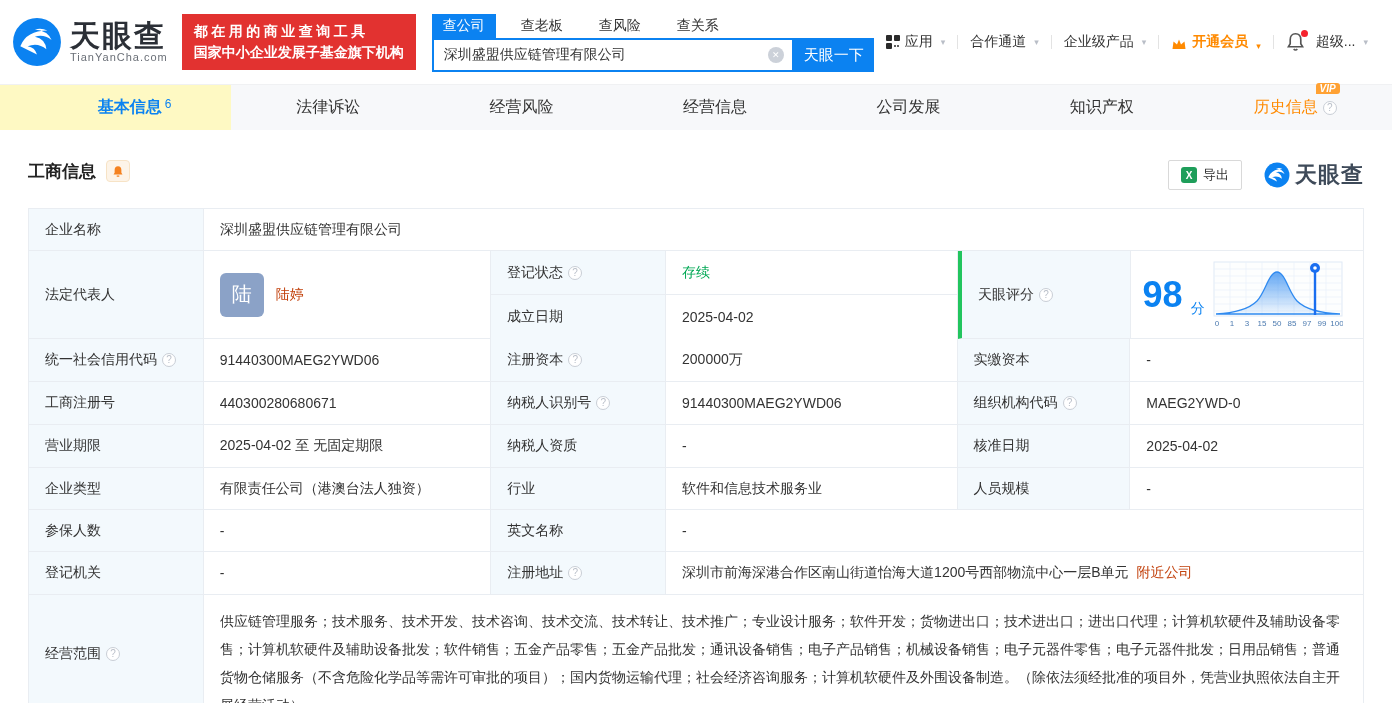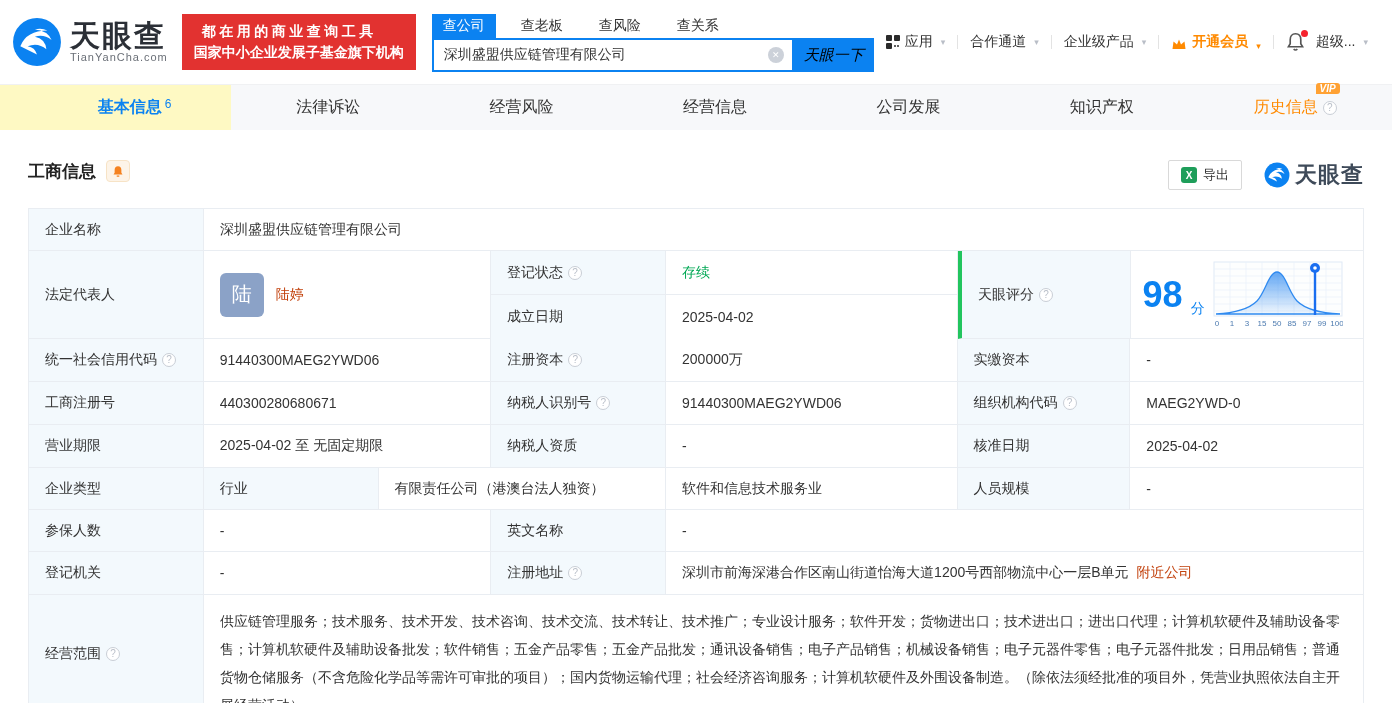--- a/index.html
+++ b/index.html
@@ -6,31 +6,31 @@
   html,body { width:1392px; height:703px; overflow:hidden; background:#fff;
     font-family:"Liberation Sans","DejaVu Sans",sans-serif; color:#333; }
 
   
   .hdr { height:84px; display:flex; align-items:center; padding:0 24px 0 12px; background:#fff; }
   .logo-wrap { display:flex; align-items:center; gap:8px; }
   .logo-ic { width:50px; height:50px; flex:0 0 auto; }
   .logo-txt .cn { font-size:30px; font-weight:bold; color:#2b2f36; letter-spacing:2px; line-height:30px;}
   .logo-txt .en { font-size:11px; color:#6a6f77; letter-spacing:1px; }
   .banner { margin-left:14px; background:#e23230; color:#fff; padding:7px 12px; font-size:14px; font-weight:bold; line-height:21px; }
-  .banner .b1 { letter-spacing:3.5px;margin-left:8px; }
+  .banner .b1 { letter-spacing:3.5px; }
   .search-block { margin-left:16px; width:442px; }
   .stabs { display:flex; align-items:flex-end; height:26px; }
   .stab { font-size:14px; color:#333; padding:3px 11px; cursor:pointer; }
   .stab.active { background:#0b82f1; color:#fff; }
   .stab + .stab { margin-left:14px; }
   .srow { display:flex; height:34px; }
   .sinput { flex:1; border:2px solid #0b82f1; display:flex; align-items:center; padding:0 8px 0 10px; background:#fff; }
   .sinput-field { flex:1; border:none; outline:none; font-size:14px; color:#333; font-family:inherit; }
   .clear-ic { width:16px; height:16px; border-radius:50%; background:#ccd1d9; color:#fff; font-size:9px; line-height:16px; text-align:center; cursor:pointer; }
-  .sbtn { width:80px; background:#0b82f1; color:#000000; font-size:15px; display:flex; align-items:center; justify-content:center; cursor:pointer;font-style:italic; }
+  .sbtn { width:80px; background:#0b82f1; color:#ffffff; font-size:15px; display:flex; align-items:center; justify-content:center; cursor:pointer; }
   .hnav { margin-left:auto; display:flex; align-items:center; font-size:14px; color:#333; white-space:nowrap; }
   .hnav .sep { width:1px; height:14px; background:#e3e3e3; margin:0 12px; }
   .nav-item { display:flex; align-items:center; gap:5px; cursor:pointer; }
   .caret { color:#b9bec7; font-size:9px; margin-left:3px; }
   .vip-link { color:#ff8a00; font-weight:bold;align-items:flex-end; }
   .bell-box { position:relative; width:20px; height:20px; margin-right:10px; cursor:pointer;}
   .bell-dot { position:absolute; top:-2px; right:-2px; width:7px; height:7px; background:#f5222d; border-radius:50%; }
   .grid-ic { display:grid; grid-template-columns:6px 6px; grid-template-rows:6px 6px; gap:2px; }
   .grid-ic i { background:#2b2b2b; border-radius:1px; }
   .grid-ic i.dots { background:none; display:flex; gap:1px; align-items:center; justify-content:center;}
@@ -318,22 +318,22 @@
     <div class="cell lbl c1 h43">营业期限</div>
     <div class="cell c2 h43">2025-04-02 至 无固定期限</div>
     <div class="cell lbl c3 h43">纳税人资质</div>
     <div class="cell c4 h43">-</div>
     <div class="cell lbl c5 h43">核准日期</div>
     <div class="cell c6 h43">2025-04-02</div>
   </div>
 
   <div class="trow">
     <div class="cell lbl c1 h42">企业类型</div>
+    <div class="cell c2 h42">有限责任公司（港澳台法人独资）</div>
     <div class="cell lbl c3 h42">行业</div>
-    <div class="cell c2 h42">有限责任公司（港澳台法人独资）</div>
     <div class="cell c4 h42">软件和信息技术服务业</div>
     <div class="cell lbl c5 h42">人员规模</div>
     <div class="cell c6 h42">-</div>
   </div>
 
   <div class="trow">
     <div class="cell lbl c1 h42">参保人数</div>
     <div class="cell c2 h42">-</div>
     <div class="cell lbl c3 h42">英文名称</div>
     <div class="cell w698 h42">-</div>

